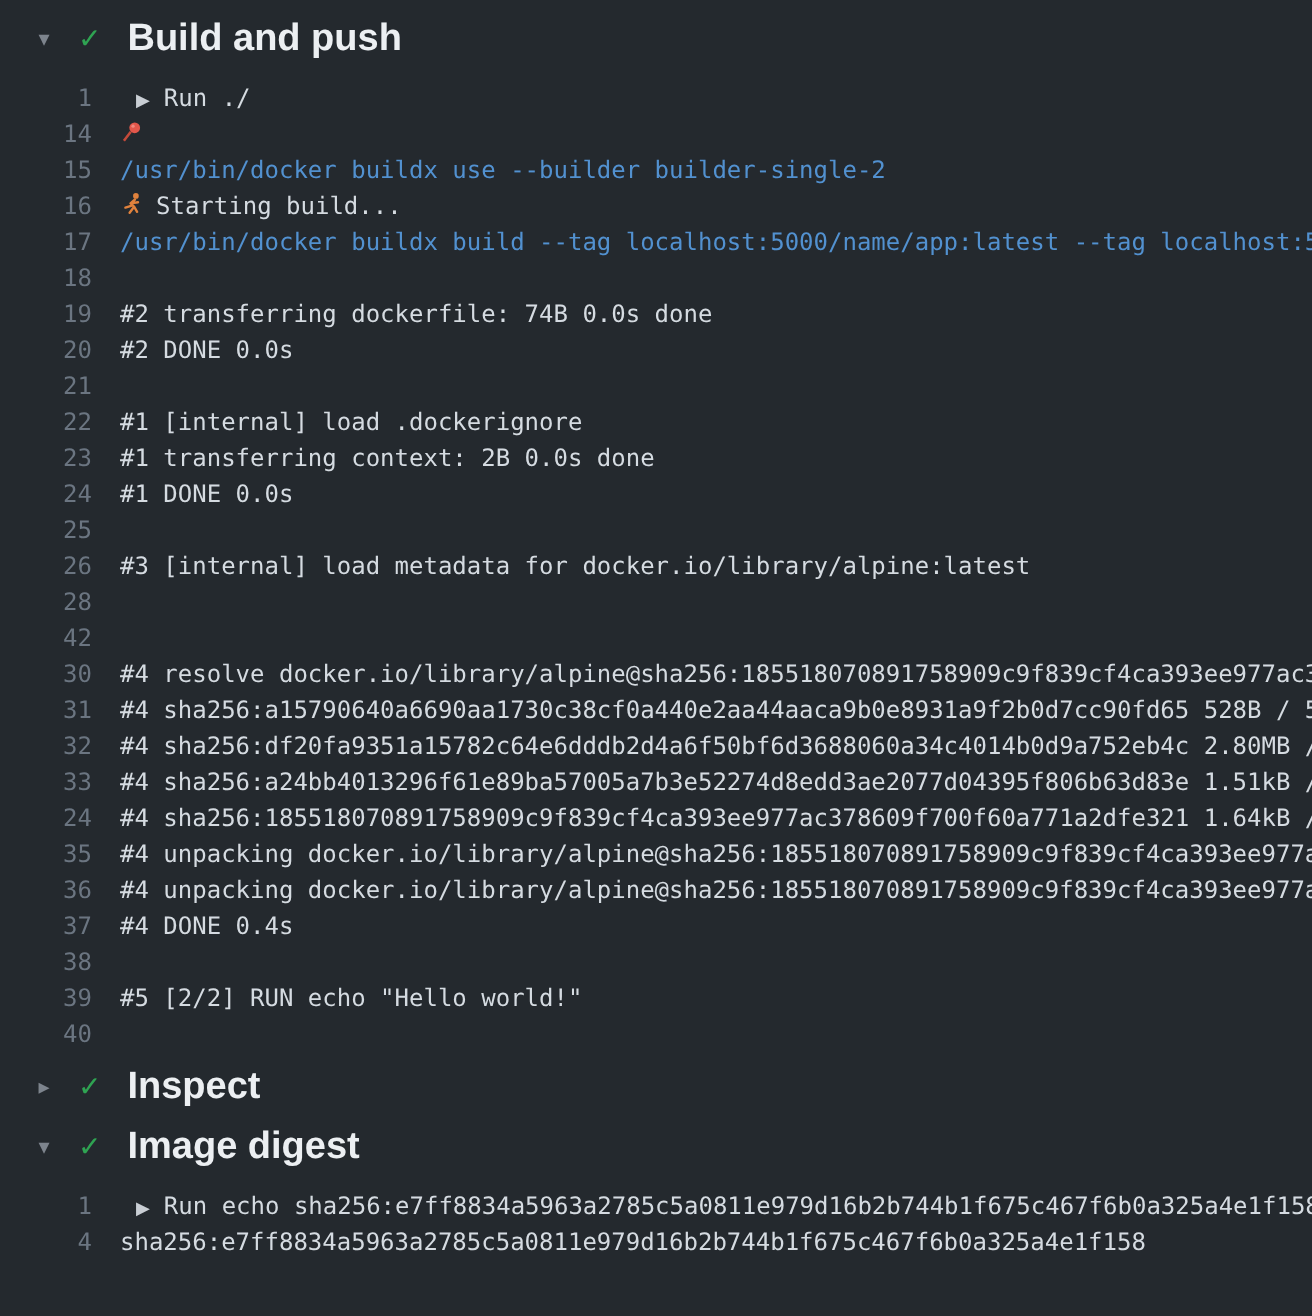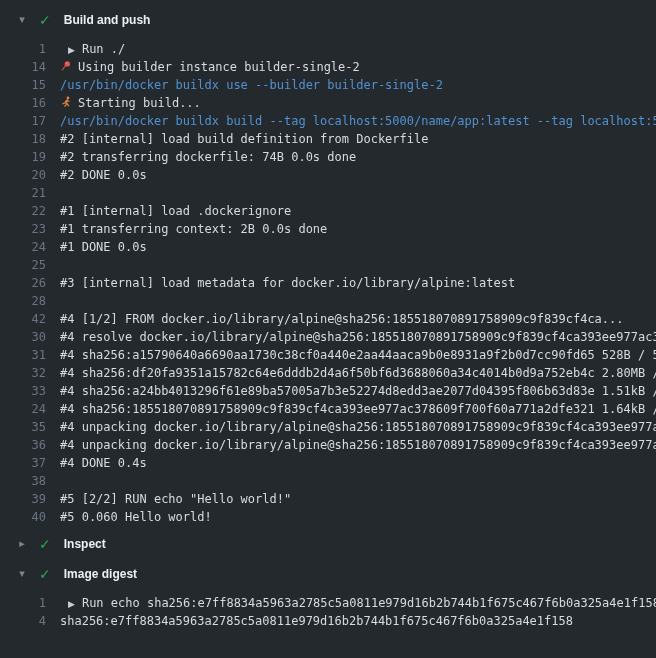--- a/index.html
+++ b/index.html
@@ -43,21 +43,21 @@
     color: #2fa352;
     font-weight: bold;
     font-size: 14px;
     line-height: 20px;
     font-family: "DejaVu Sans", sans-serif;
   }
   .sec-title {
     margin-left: 13px;
     color: #eceff2;
     font-weight: bold;
-    font-size: 12px;
+    font-size: 19px;
     line-height: 20px;
     font-family: "Liberation Sans", sans-serif;
   }
   .section-body { margin-top: 10px; }
   .log-line {
     display: flex;
     height: 18px;
     line-height: 18px;
     font-size: 12px;
     white-space: pre;
@@ -105,48 +105,48 @@
     <div class="section">
       <div class="section-header">
         <span class="chev">▾</span>
         <span class="check">✓</span>
         <span class="sec-title">Build and push</span>
       </div>
       <div class="section-body">
         <div class="log-line"><span class="ln">1</span><span class="lt"><span class="expander">▶</span><span class="log-text-value">Run ./</span></span></div>
         <div class="log-line"><span class="ln">14</span><span class="lt"><span class="licon"><svg>
                 <use href="#sym-pushpin"></use>
-              </svg></span><span class="log-text-value">Using builder instance builder-single-2</span></span></div>
+              </svg></span></span></div>
         <div class="log-line"><span class="ln">15</span><span class="lt cmd"><span class="log-text-value">/usr/bin/docker buildx use --builder builder-single-2</span></span></div>
         <div class="log-line"><span class="ln">16</span><span class="lt"><span class="licon"><svg>
                 <use href="#sym-runner"></use>
               </svg></span><span class="log-text-value">Starting build...</span></span></div>
         <div class="log-line"><span class="ln">17</span><span class="lt cmd"><span class="log-text-value">/usr/bin/docker buildx build --tag localhost:5000/name/app:latest --tag localhost:50</span></span></div>
-        <div class="log-line"><span class="ln">18</span><span class="lt"><span class="log-text-value">#2 [internal] load build definition from Dockerfile</span></span></div>
+        <div class="log-line"><span class="ln">18</span></div>
         <div class="log-line"><span class="ln">19</span><span class="lt"><span class="log-text-value">#2 transferring dockerfile: 74B 0.0s done</span></span></div>
         <div class="log-line"><span class="ln">20</span><span class="lt"><span class="log-text-value">#2 DONE 0.0s</span></span></div>
         <div class="log-line"><span class="ln">21</span><span class="lt"><span class="log-text-value"></span></span></div>
         <div class="log-line"><span class="ln">22</span><span class="lt"><span class="log-text-value">#1 [internal] load .dockerignore</span></span></div>
         <div class="log-line"><span class="ln">23</span><span class="lt"><span class="log-text-value">#1 transferring context: 2B 0.0s done</span></span></div>
         <div class="log-line"><span class="ln">24</span><span class="lt"><span class="log-text-value">#1 DONE 0.0s</span></span></div>
         <div class="log-line"><span class="ln">25</span><span class="lt"><span class="log-text-value"></span></span></div>
         <div class="log-line"><span class="ln">26</span><span class="lt"><span class="log-text-value">#3 [internal] load metadata for docker.io/library/alpine:latest</span></span></div>
         <div class="log-line"><span class="ln">28</span><span class="lt"><span class="log-text-value"></span></span></div>
-        <div class="log-line"><span class="ln">42</span><span class="lt"><span class="log-text-value">#4 [1/2] FROM docker.io/library/alpine@sha256:185518070891758909c9f839cf4ca...</span></span></div>
+        <div class="log-line"><span class="ln">42</span></div>
         <div class="log-line"><span class="ln">30</span><span class="lt"><span class="log-text-value">#4 resolve docker.io/library/alpine@sha256:185518070891758909c9f839cf4ca393ee977ac3</span></span></div>
         <div class="log-line"><span class="ln">31</span><span class="lt"><span class="log-text-value">#4 sha256:a15790640a6690aa1730c38cf0a440e2aa44aaca9b0e8931a9f2b0d7cc90fd65 528B / 5</span></span></div>
         <div class="log-line"><span class="ln">32</span><span class="lt"><span class="log-text-value">#4 sha256:df20fa9351a15782c64e6dddb2d4a6f50bf6d3688060a34c4014b0d9a752eb4c 2.80MB /</span></span></div>
         <div class="log-line"><span class="ln">33</span><span class="lt"><span class="log-text-value">#4 sha256:a24bb4013296f61e89ba57005a7b3e52274d8edd3ae2077d04395f806b63d83e 1.51kB /</span></span></div>
         <div class="log-line"><span class="ln">24</span><span class="lt"><span class="log-text-value">#4 sha256:185518070891758909c9f839cf4ca393ee977ac378609f700f60a771a2dfe321 1.64kB /</span></span></div>
         <div class="log-line"><span class="ln">35</span><span class="lt"><span class="log-text-value">#4 unpacking docker.io/library/alpine@sha256:185518070891758909c9f839cf4ca393ee977a</span></span></div>
         <div class="log-line"><span class="ln">36</span><span class="lt"><span class="log-text-value">#4 unpacking docker.io/library/alpine@sha256:185518070891758909c9f839cf4ca393ee977a</span></span></div>
         <div class="log-line"><span class="ln">37</span><span class="lt"><span class="log-text-value">#4 DONE 0.4s</span></span></div>
         <div class="log-line"><span class="ln">38</span><span class="lt"><span class="log-text-value"></span></span></div>
         <div class="log-line"><span class="ln">39</span><span class="lt"><span class="log-text-value">#5 [2/2] RUN echo "Hello world!"</span></span></div>
-        <div class="log-line"><span class="ln">40</span><span class="lt"><span class="log-text-value">#5 0.060 Hello world!</span></span></div>
+        <div class="log-line"><span class="ln">40</span></div>
       </div>
     </div>
     <div class="section">
       <div class="section-header">
         <span class="chev">▸</span>
         <span class="check">✓</span>
         <span class="sec-title">Inspect</span>
       </div>
     </div>
     <div class="section">

